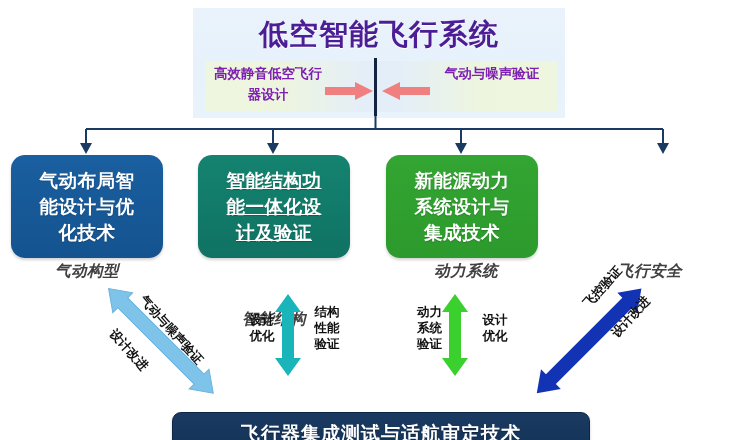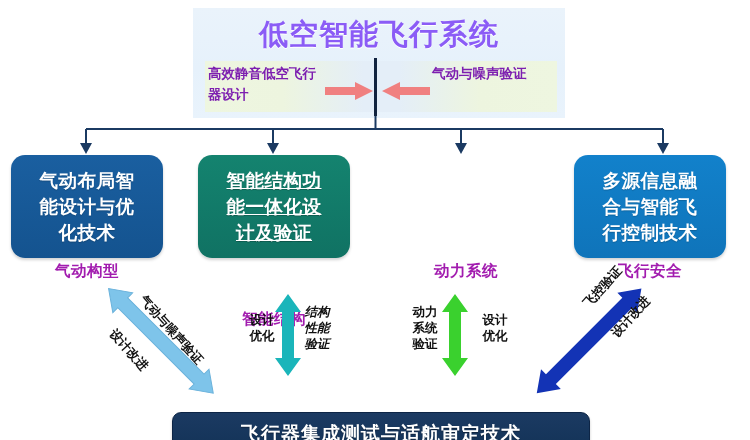--- a/index.html
+++ b/index.html
@@ -12,36 +12,36 @@
   #stage{position:relative;width:750px;height:440px;overflow:hidden;background:#fff;}
 
   
   #header-panel{
     position:absolute;left:193px;top:8px;width:372px;height:110px;
     background:linear-gradient(180deg,#eaf3fb 0%,#e6f1fb 55%,#e9f3fc 100%);
   }
   #header-title{
     position:absolute;left:193px;top:16px;width:372px;
     text-align:center;
-    font-size:29px;font-weight:bold;color:#8b5cf6;
+    font-size:29px;font-weight:bold;color:#4c1d95;
     letter-spacing:1px;line-height:36px;
     text-shadow:0 1px 0 #ffffff;
     white-space:nowrap;
   }
   #subpanel{
     position:absolute;left:205px;top:61px;width:352px;height:51px;
     background:linear-gradient(90deg,#eef6e0 0%,#edf5df 22%,#e4eef8 45%,#e4eef8 55%,#edf5df 78%,#eef6e0 100%);
   }
   #subpanel-divider{
     position:absolute;left:374px;top:58px;width:3px;height:58px;background:#11233f;
   }
   .sub-text{
     position:absolute;top:63px;width:120px;
     font-size:13.5px;font-weight:bold;color:#7d1fb0;
-    line-height:21px;
+    line-height:21px;text-align:center;
   }
   #sub-left{left:208px;}
   #sub-right{left:432px;}
 
   .pink-arrow{position:absolute;top:82px;width:48px;height:18px;}
 
   
   #connectors{position:absolute;left:0;top:0;width:750px;height:440px;pointer-events:none;}
 
   
@@ -56,22 +56,23 @@
     padding:16px 8px;box-sizing:border-box;
   }
   .card span{display:block;text-shadow:0 1px 1px rgba(0,0,0,.18);}
   #card-0{left:11px; background:linear-gradient(180deg,#1a5fa0 0%,#14538f 100%);}
   #card-1{left:198px;background:linear-gradient(180deg,#14836f 0%,#107263 100%);text-decoration:underline;}
   #card-2{left:386px;background:linear-gradient(180deg,#33a532 0%,#2c9a2c 100%);}
   #card-3{left:574px;background:linear-gradient(180deg,#1281cb 0%,#0f74ba 100%);}
 
   .card-sub{
     position:absolute;top:261px;width:152px;text-align:center;
-    font-size:15.5px;font-weight:bold;color:#a21caf;letter-spacing:0.5px;
+    font-size:15.5px;font-weight:bold;color:#404040;letter-spacing:0.5px;
     white-space:nowrap;
+    font-style:italic;
   }
   #sub-0{left:11px;}
   #sub-1{left:198px;margin-top:48px;}
   #sub-2{left:390px;}
   #sub-3{left:574px;}
 
   
   .vlabel{
     position:absolute;font-size:12.5px;font-weight:bold;color:#111;
     line-height:16px;text-align:center;width:34px;
@@ -131,22 +132,22 @@
       <path d="M657,143 L669,143 L663,154 Z"></path>
     </g>
   </svg>
 
   <div class="card" id="card-0">
     <span>气动布局智<br>能设计与优<br>化技术</span>
   </div>
   <div class="card" id="card-1">
     <span>智能结构功<br>能一体化设<br>计及验证</span>
   </div>
-  <div class="card" id="card-3">
-    <span>多源信息融<br>合与智能飞<br>行控制技术</span>
+  <div class="card" id="card-2">
+    <span>新能源动力<br>系统设计与<br>集成技术</span>
   </div>
 
   <div class="card-sub" id="sub-0">气动构型</div>
   <div class="card-sub" id="sub-1">智能结构</div>
   <div class="card-sub" id="sub-2">动力系统</div>
   <div class="card-sub" id="sub-3">飞行安全</div>
 
   <svg id="link-arrows" style="position:absolute;left:0;top:0;width:750px;height:440px;" viewBox="0 0 750 440">
 
     <g transform="translate(110,290) rotate(45)">
@@ -163,23 +164,23 @@
 
     <g transform="translate(640,290) rotate(135)">
       <path d="M18,-7 L126,-7 L126,-14 L146,0 L126,14 L126,7 L18,7 L18,14 L-2,0 L18,-14 Z" fill="#1333b5"></path>
     </g>
   </svg>
 
   <div class="diaglabel" style="left:148px;top:292px;transform:rotate(48deg);">气动与噪声验证</div>
   <div class="diaglabel" style="left:118px;top:326px;transform:rotate(48deg);">设计改进</div>
 
   <div class="vlabel" style="left:245px;top:312px;">设计<br>优化</div>
-  <div class="vlabel" style="left:300px;top:304px;font-style:italic;">结构<br>性能<br>验证</div>
+  <div class="vlabel" style="left:310px;top:304px;">结构<br>性能<br>验证</div>
 
-  <div class="vlabel" style="left:408px;top:304px;">动力<br>系统<br>验证</div>
+  <div class="vlabel" style="left:408px;top:304px;text-align:right;">动力<br>系统<br>验证</div>
   <div class="vlabel" style="left:478px;top:312px;">设计<br>优化</div>
 
   <div class="diaglabel" style="left:580px;top:300px;transform:rotate(-48deg);">飞控验证</div>
   <div class="diaglabel" style="left:608px;top:330px;transform:rotate(-48deg);">设计改进</div>
 
   <div id="bottom-box">
     <span>飞行器集成测试与适航审定技术</span>
   </div>
 
 </div>

